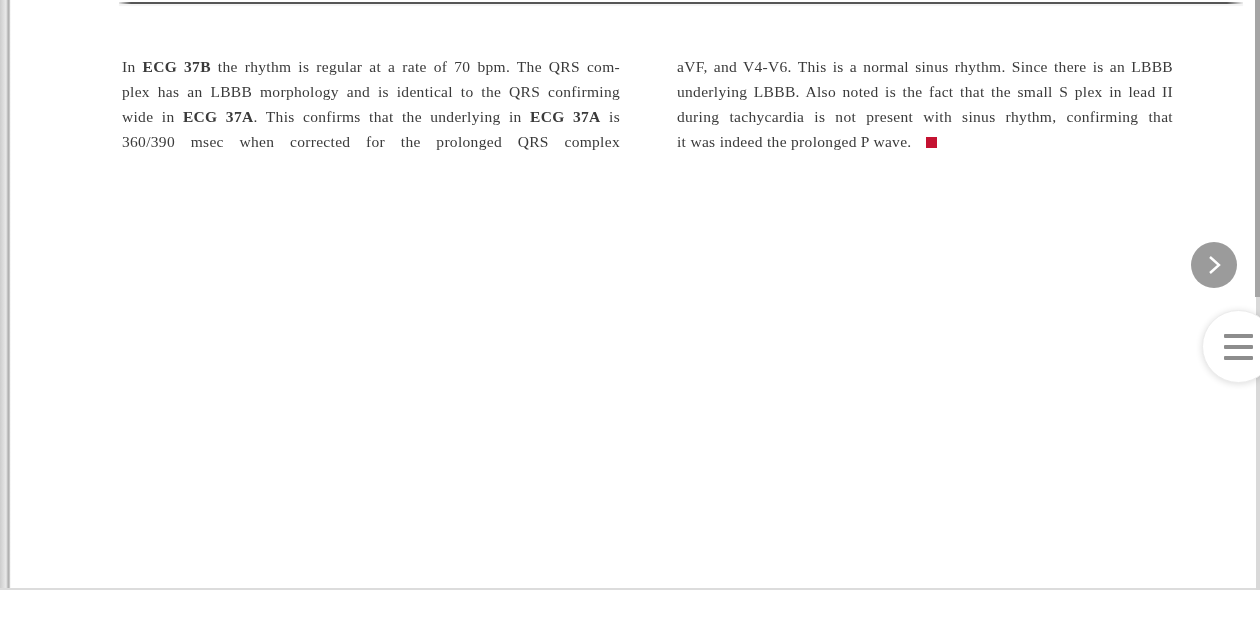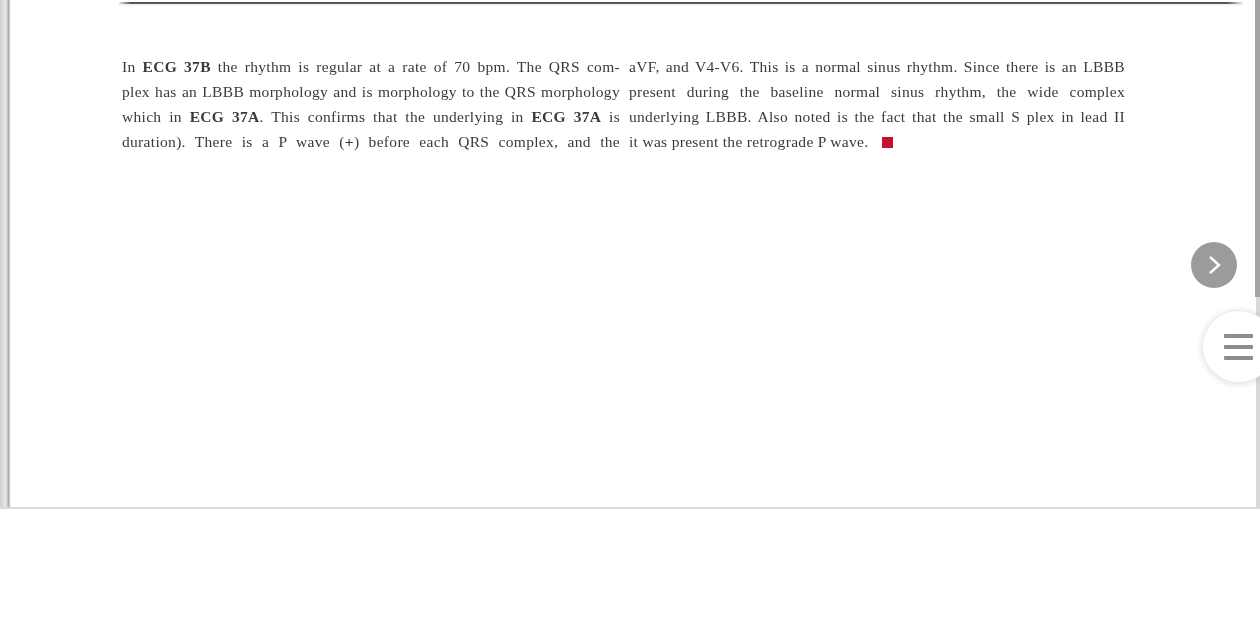--- a/index.html
+++ b/index.html
@@ -1,19 +1,19 @@
 <!DOCTYPE html>
 <html><head>
 <meta charset="utf-8">
 <style>
   html, body { margin: 0; padding: 0; background: #ffffff; }
   .stage {
     position: relative;
     width: 1260px;
-    height: 509px;
+    height: 590px;
     background: #ffffff;
     overflow: hidden;
     font-family: "Liberation Serif", "DejaVu Serif", serif;
   }
   
   .page-edge-left {
     position: absolute;
     left: 0; top: 0;
     width: 11px; height: 100%;
     background: linear-gradient(to right,
@@ -39,21 +39,21 @@
   }
   
   .text-col {
     position: absolute;
     top: 54px;
     color: #3a3a3a;
     font-size: 15.5px;
     letter-spacing: 0.02em;
   }
   .text-col.left  { left: 122px; width: 498px; }
-  .text-col.right { left: 629px; width: 496px; }
+  .text-col.right { left: 677px; width: 496px; }
   .line {
     height: 25px;
     line-height: 25px;
     text-align: justify;
     text-align-last: justify;
     text-justify: inter-word;
     white-space: normal;
   }
   .line.no-just { text-align-last: left; }
   .line b { font-weight: bold; }
@@ -121,29 +121,29 @@
 </head>
 <body>
 
 <div class="stage">
 
   <div class="page-edge-left"></div>
   <div class="top-rule"></div>
 
   <div class="text-col left">
       <div class="line"><span>In </span><b>ECG 37B</b><span> the rhythm is regular at a rate of 70 bpm. The QRS com-</span></div>
-      <div class="line"><span>plex has an LBBB morphology and is morphology to the QRS morphology</span></div>
-      <div class="line"><span>which in </span><b>ECG 37A</b><span>. This confirms that the underlying in </span><b>ECG 37A</b><span> is</span></div>
-      <div class="line"><span>duration). There is a P wave (</span><b>+</b><span>) before each QRS complex, and the</span></div>
+      <div class="line"><span>plex has an LBBB morphology and is identical to the QRS confirming</span></div>
+      <div class="line"><span>wide in </span><b>ECG 37A</b><span>. This confirms that the underlying in </span><b>ECG 37A</b><span> is</span></div>
+      <div class="line"><span>360/390 msec when corrected for the prolonged QRS complex</span></div>
     </div>
   <div class="text-col right">
       <div class="line"><span>aVF, and V4-V6. This is a normal sinus rhythm. Since there is an LBBB</span></div>
-      <div class="line"><span>present during the baseline normal sinus rhythm, the wide complex</span></div>
       <div class="line"><span>underlying LBBB. Also noted is the fact that the small S plex in lead II</span></div>
-      <div class="line no-just"><span>it was present the retrograde P wave.</span><span class="end-mark" style="background: rgb(196, 18, 49);"></span></div>
+      <div class="line"><span>during tachycardia is not present with sinus rhythm, confirming that</span></div>
+      <div class="line no-just"><span>it was indeed the prolonged P wave.</span><span class="end-mark" style="background: rgb(196, 18, 49);"></span></div>
     </div>
 
   <div class="scroll-track"></div>
   <div class="scroll-thumb"></div>
 
   <button class="next-btn">
     <span style="display:flex;">
       <svg width="18" height="22" viewBox="0 0 18 22" aria-hidden="true">
         <polyline points="5,3 14,11 5,19" fill="none" stroke="#ffffff" stroke-width="2.4"></polyline>
       </svg>

